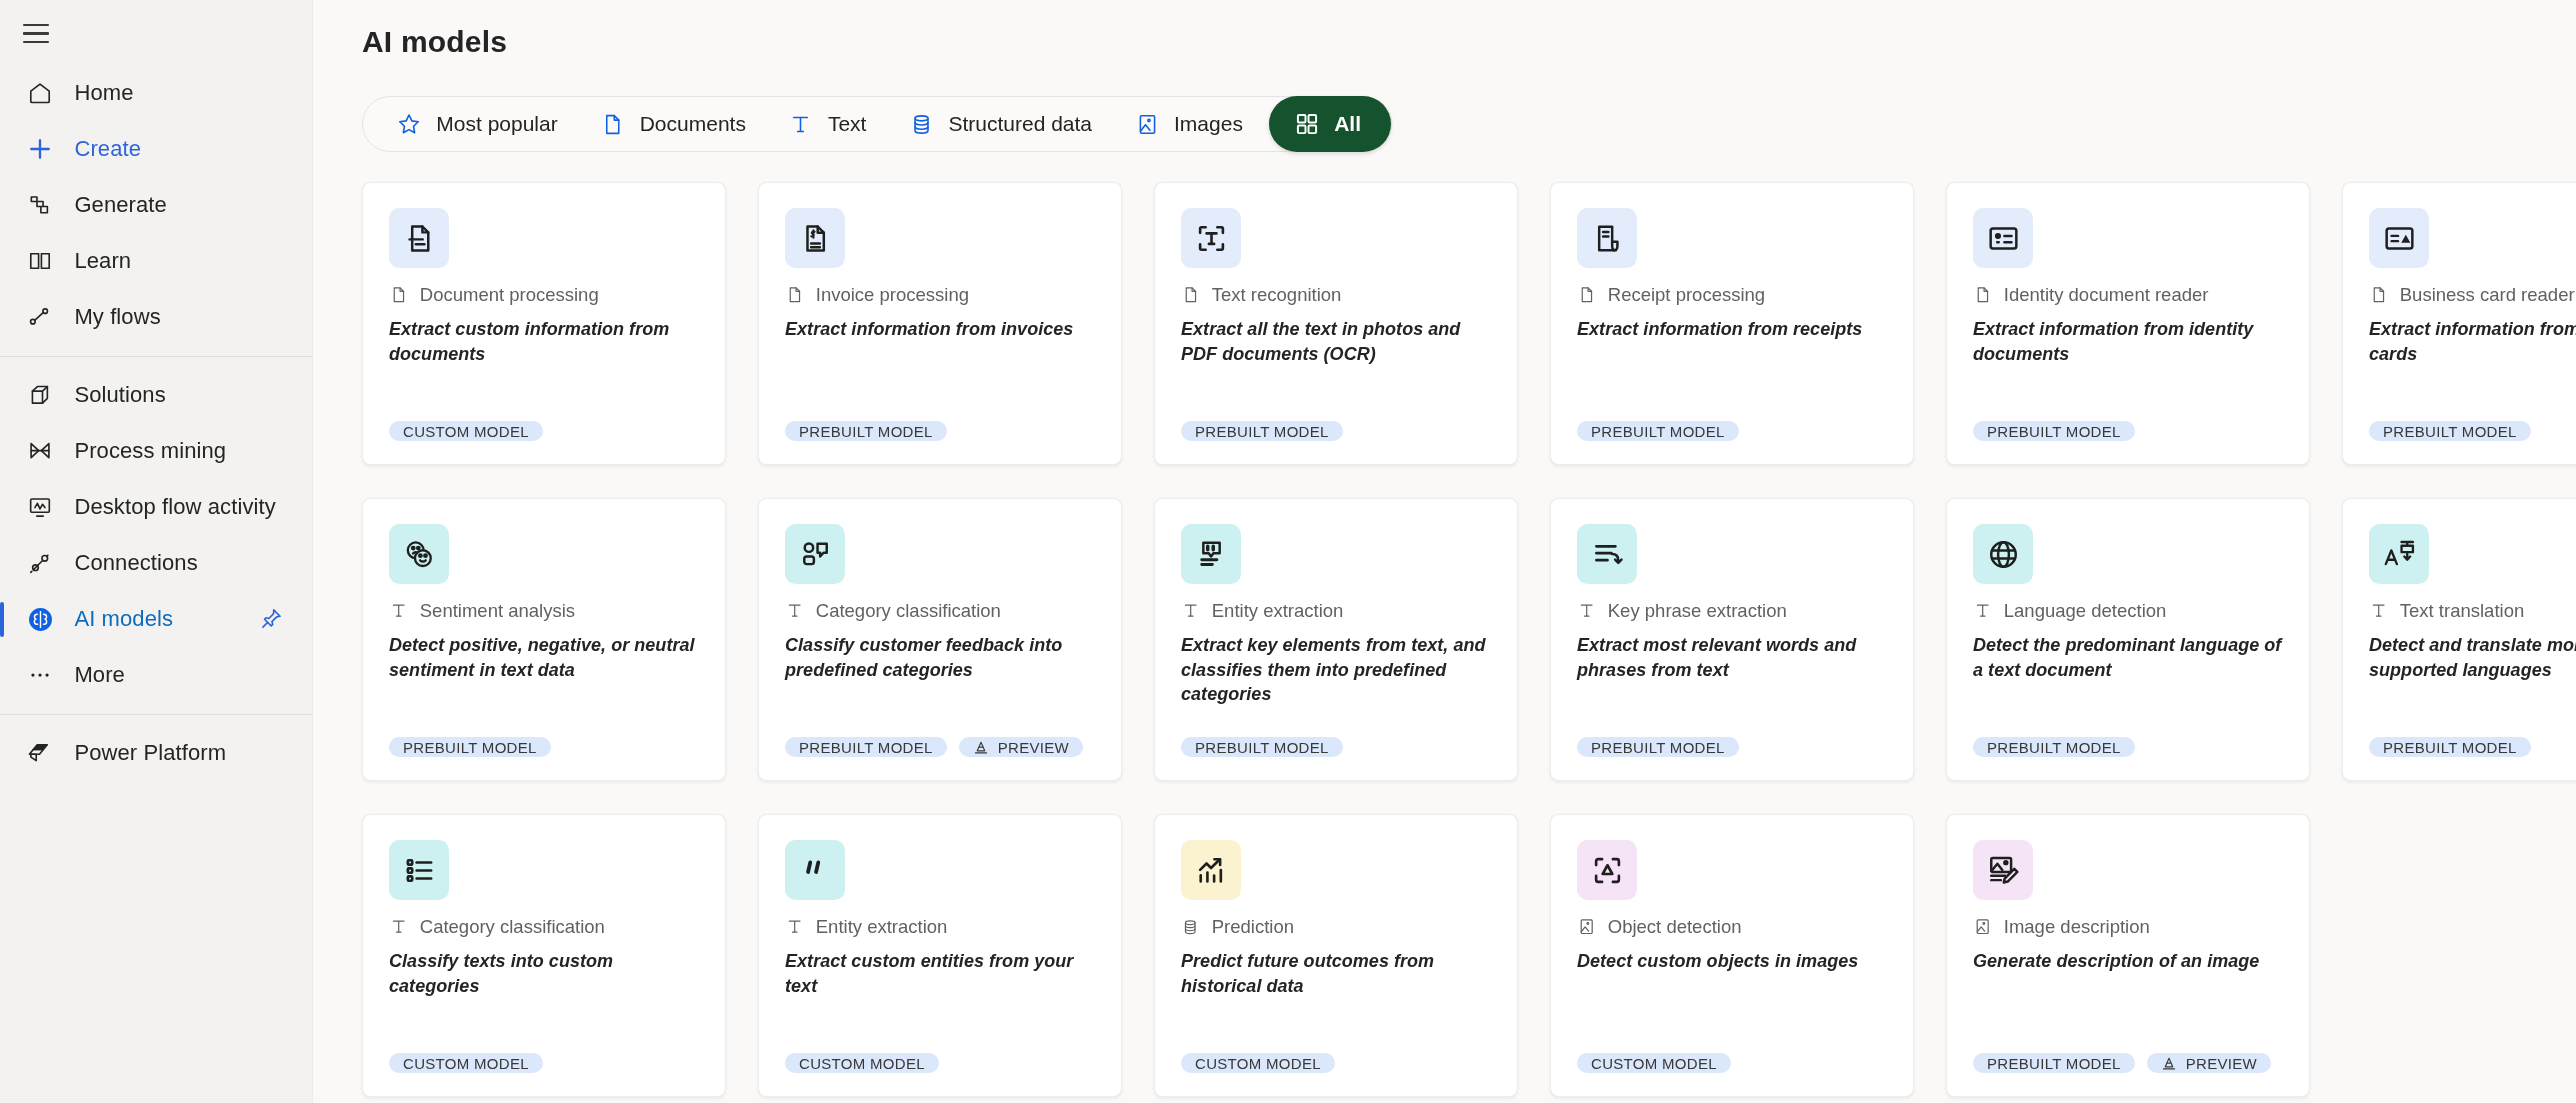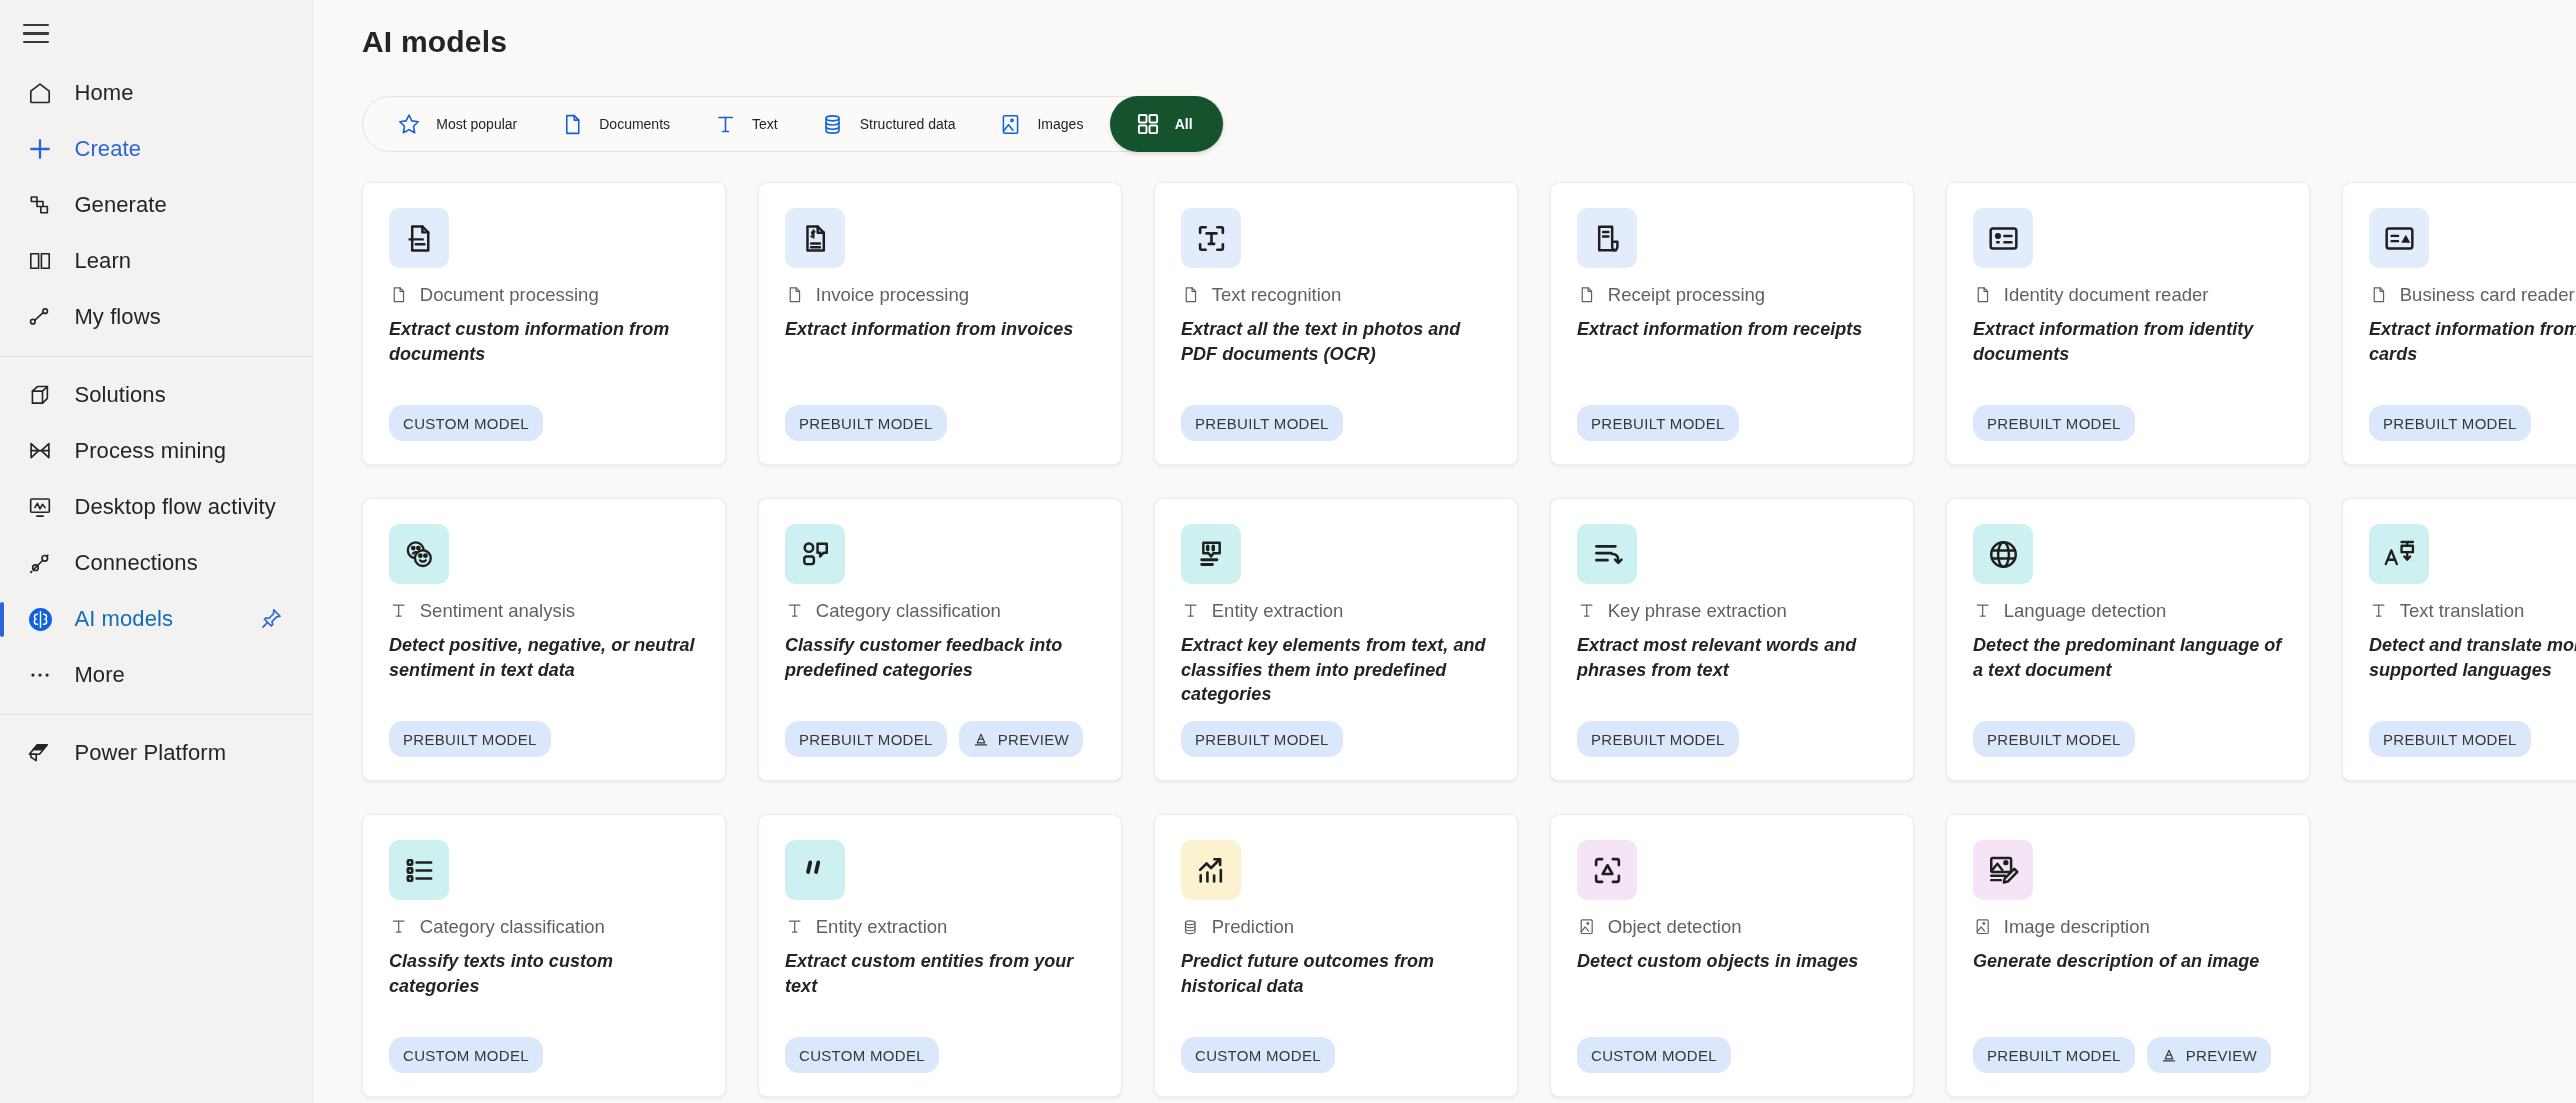--- a/index.html
+++ b/index.html
@@ -83,21 +83,21 @@
     height: 56px;
     background: #fbfaf9;
     border: 0.9px solid #e6e4e2;
     border-radius: 30px;
     padding: 0 3.5px 0 12.3px;
   }
   .filter-item {
     display: flex; align-items: center; gap: 14px;
     height: 49px; padding: 0 21px;
     border-radius: 25px;
-    font-size: 14px; color: #242424;
+    font-size: 21px; color: #242424;
     cursor: pointer; white-space: nowrap;
   }
   .filter-item .fi-icon { width: 26px; height: 26px; display:flex; align-items:center; justify-content:center; }
   .filter-item.selected {
     background: #14532d; color: #ffffff;
     height: 56px; padding: 0 30px 0 25px;
     border-radius: 30px;
     margin-left: 5.3px;
     margin-right: -3.5px;
     font-weight: 600;
@@ -143,21 +143,21 @@
   }
   .card-badges {
     margin-top: auto;
     display: flex; align-items: center; gap: 12.3px;
     padding-bottom: 23px;
   }
   .badge {
     display: inline-flex; align-items: center; gap: 8.8px;
     background: #dbe7fb; color: #383838;
     border-radius: 14px;
-    height: 36px; padding: 0 14px;
+    height: 20px; padding: 0 14px;
     font-size: 15px; letter-spacing: 0.3px;
     white-space: nowrap;
   }
   .badge .b-icon { width: 16px; height: 16px; display:flex; align-items:center; justify-content:center; }
 </style>
 </head>
 <body>
 
 <div class="app">
 

